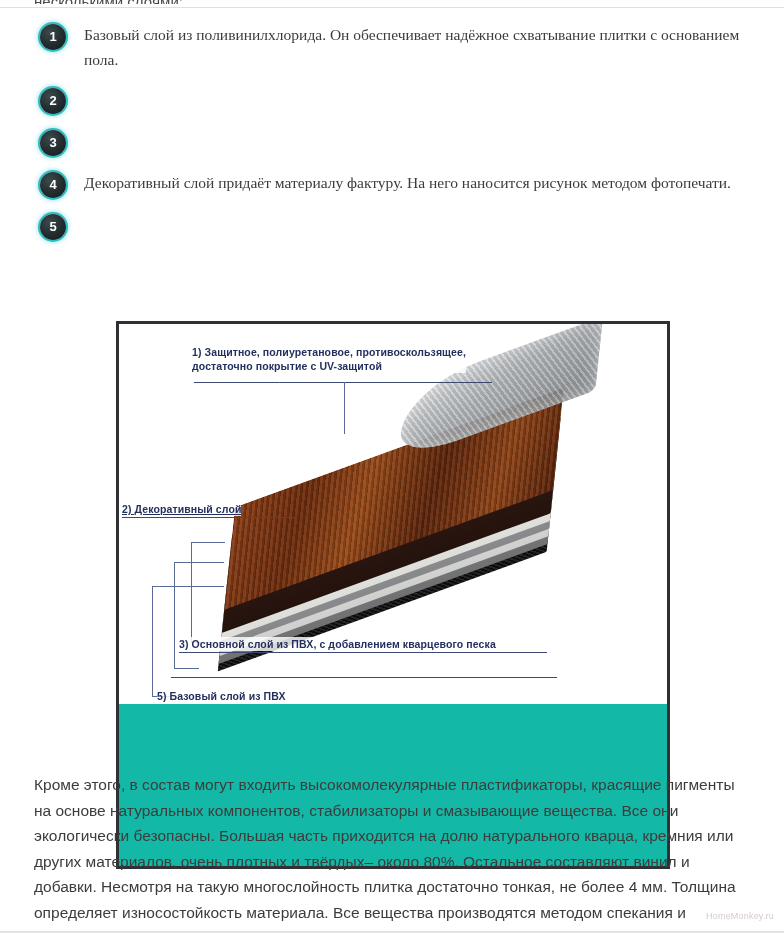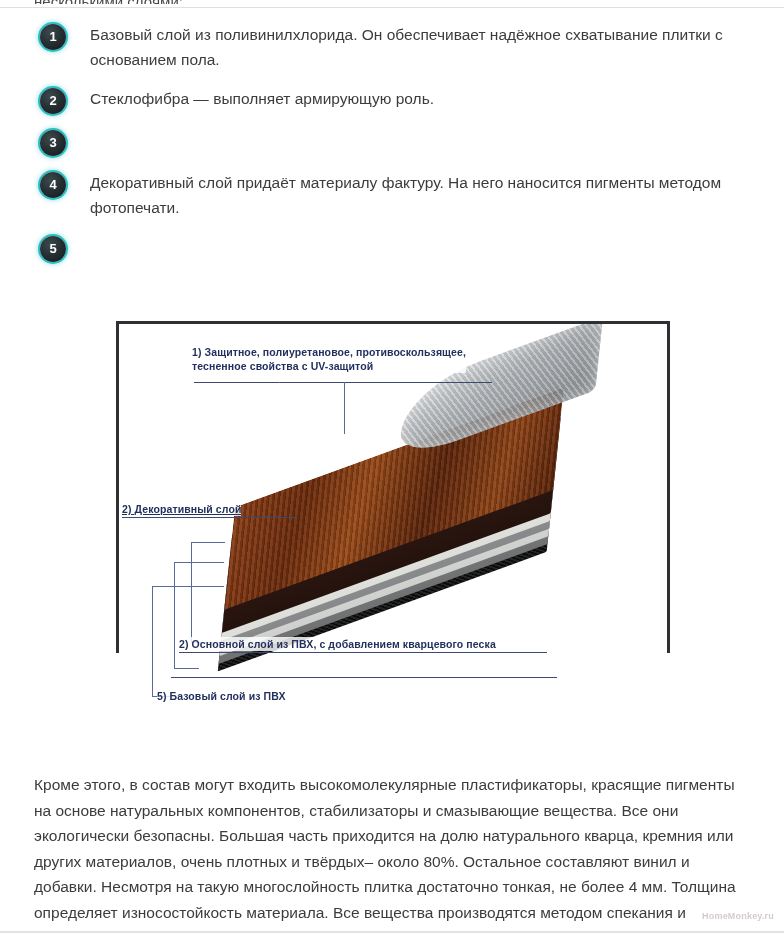--- a/index.html
+++ b/index.html
@@ -61,33 +61,34 @@
     box-shadow: 0 0 0 2px #2bbfc4, 0 0 5px 2px rgba(43,191,196,0.55);
     color: #ffffff;
     font-size: 13px;
     font-weight: bold;
     line-height: 26px;
     text-align: center;
     margin-top: 2px;
   }
   .step-text {
     flex: 1 1 auto;
-    margin-left: 24px;
+    margin-left: 18px;
     font-size: 15.5px;
     line-height: 25px;
     color: #3c3c3c;
+    font-family: Liberation Serif, serif;
   }
 
   
   .figure {
     position: absolute;
     left: 116px;
     top: 321px;
     width: 554px;
-    height: 332px;
+    height: 548px;
     border: 3px solid #2f3033;
     box-sizing: border-box;
     background: #14b8a6;
   }
   .fig-canvas {
     position: relative;
     width: 100%;
     height: 380px;
     overflow: hidden;
     background: #ffffff;
@@ -195,21 +196,21 @@
     font-size: 15.5px;
     line-height: 25.5px;
     color: #3c3c3c;
   }
 
   .watermark {
     position: absolute;
     right: 10px;
     bottom: 12px;
     font-size: 9px;
-    font-weight: bold;
+    font-weight: normal;
     color: #c8b8b8;
     opacity: 0.75;
     letter-spacing: 0.2px;
   }
   .bottom-rule {
     position: absolute;
     left: 0;
     bottom: 0;
     width: 784px;
     height: 2px;
@@ -224,30 +225,29 @@
 
 <div class="steps">
 
   <div class="step">
     <div class="badge">1</div>
     <div class="step-text">Базовый слой из поливинилхлорида. Он обеспечивает надёжное схватывание плитки с основанием пола.</div>
   </div>
 
   <div class="step">
     <div class="badge">2</div>
-    <div class="step-text">Стеклофибра — выполняет армирующую роль.</div>
   </div>
 
   <div class="step">
     <div class="badge">3</div>
   </div>
 
   <div class="step">
     <div class="badge">4</div>
-    <div class="step-text">Декоративный слой придаёт материалу фактуру. На него наносится пигменты методом фотопечати.</div>
+    <div class="step-text">Декоративный слой придаёт материалу фактуру. На него наносится рисунок методом фотопечати.</div>
   </div>
 
   <div class="step">
     <div class="badge">5</div>
   </div>
 
 </div>
 
 <div class="figure">
 
@@ -263,42 +263,42 @@
         <div class="slab darkedge"></div>
         <div class="slab wood"></div>
         <div class="film">
           <div class="film-texture"></div>
         </div>
       </div>
     </div>
 
     <div class="callout c1">
       <div>1) Защитное, полиуретановое, противоскользящее,</div>
-      <div>тесненное свойства с UV-защитой</div>
+      <div>достаточно покрытие с UV-защитой</div>
     </div>
     <div class="rule h" style="left:75px; top:58px; width:298px;"></div>
     <div class="ln v" style="left:225px; top:58px; height:52px;"></div>
     <div class="ln h" style="left:160px; top:58px; width:1px;"></div>
 
     <div class="callout c2">2) Декоративный слой</div>
     <div class="rule h" style="left:3px; top:193px; width:175px;"></div>
 
     <div class="ln h" style="left:72px;  top:218px; width:34px;"></div>
     <div class="ln v" style="left:72px;  top:218px; height:100px;"></div>
     <div class="ln h" style="left:72px;  top:318px; width:28px;"></div>
 
     <div class="ln h" style="left:55px;  top:238px; width:50px;"></div>
     <div class="ln v" style="left:55px;  top:238px; height:106px;"></div>
     <div class="ln h" style="left:55px;  top:344px; width:25px;"></div>
 
     <div class="ln h" style="left:33px;  top:262px; width:72px;"></div>
     <div class="ln v" style="left:33px;  top:262px; height:110px;"></div>
     <div class="ln h" style="left:33px;  top:372px; width:20px;"></div>
 
-    <div class="callout c3">2) Основной слой из ПВХ, с добавлением кварцевого песка</div>
+    <div class="callout c3">3) Основной слой из ПВХ, с добавлением кварцевого песка</div>
     <div class="rule h" style="left:60px; top:328px; width:368px;"></div>
 
     <div class="rule h" style="left:52px; top:353px; width:386px;"></div>
 
     <div class="callout c5">5) Базовый слой из ПВХ</div>
 
   </div>
 
 </div>
 

